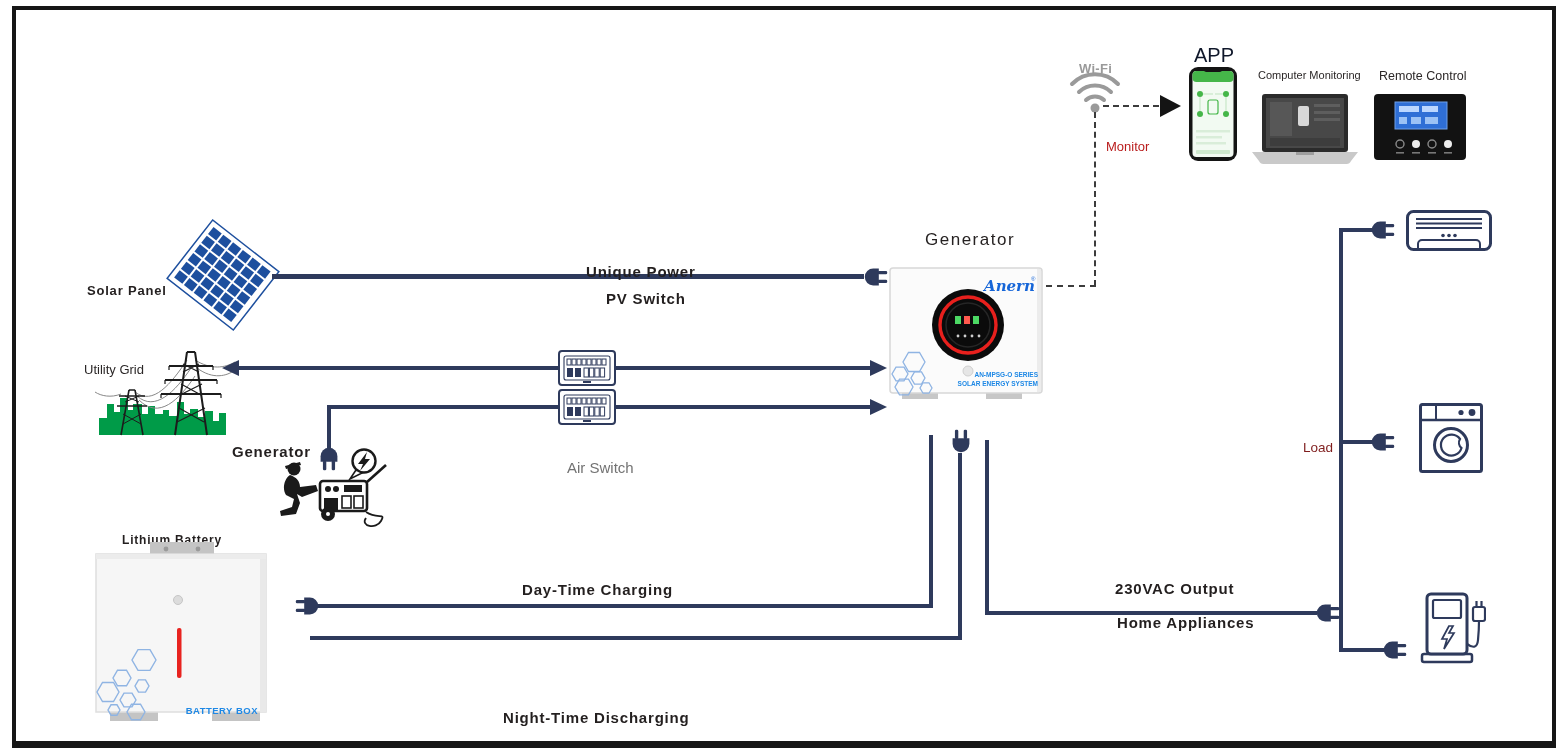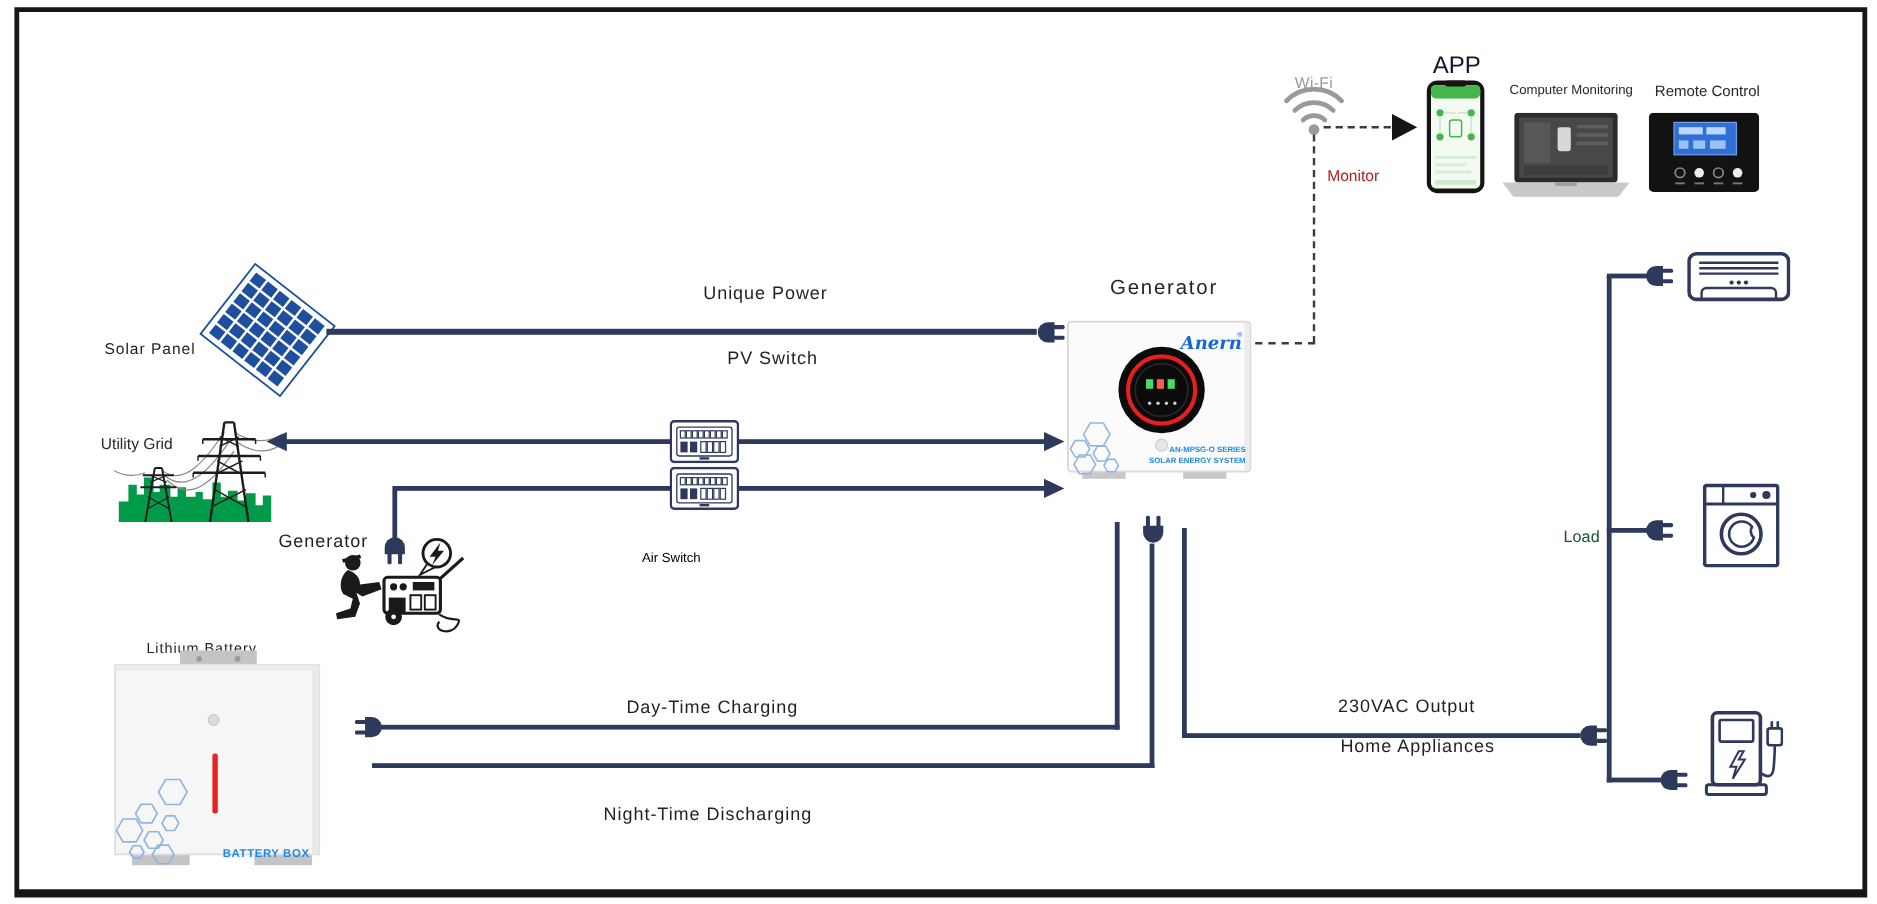--- a/index.html
+++ b/index.html
@@ -1,21 +1,21 @@
 <!DOCTYPE html>
 <html><head>
 <meta charset="utf-8">
 <style>
   html,body{margin:0;padding:0;background:#fff;}
   #canvas{position:relative;width:1564px;height:753px;background:#fff;overflow:hidden;
           font-family:"Liberation Sans",sans-serif;}
   .abs{position:absolute;}
   .frame{left:12px;top:6px;width:1536px;height:731px;border:4px solid #161616;border-bottom-width:7px;}
   .lbl{position:absolute;white-space:nowrap;color:#2b2727;font-size:13px;}
-  .b{font-weight:400;letter-spacing:.8px;color:#231f1f;}
+  .b{font-weight:700;letter-spacing:.8px;color:#231f1f;}
   .big{font-size:15px;}
   .hl{position:absolute;background:#2e3a5c;height:4px;}
   .vl{position:absolute;background:#2e3a5c;width:4px;}
   .arr-r{position:absolute;width:0;height:0;border-top:8px solid transparent;border-bottom:8px solid transparent;border-left:17px solid #2e3a5c;}
   .arr-l{position:absolute;width:0;height:0;border-top:8px solid transparent;border-bottom:8px solid transparent;border-right:17px solid #2e3a5c;}
   .plug{position:absolute;width:28px;height:22px;}
   .plug svg{display:block;width:28px;height:22px;}
   .rot90{transform:rotate(90deg);}
   .rot-90{transform:rotate(-90deg);}
   .flip{transform:scaleX(-1);}
@@ -246,21 +246,21 @@
   </svg>
 
   <div class="hl" style="left:272px;top:274px;width:592px;height:5px"></div>
   <div class="plug" style="left:862px;top:266px">
     <svg viewBox="0 0 30 22">
         <path d="M3,11 a9,9 0 0 1 9,-9 h6 v18 h-6 a9,9 0 0 1 -9,-9 z" fill="#2e3a5c"></path>
         <rect x="17" y="4.5" width="10" height="3.6" rx="1.4" fill="#2e3a5c"></rect>
         <rect x="17" y="13.9" width="10" height="3.6" rx="1.4" fill="#2e3a5c"></rect>
       </svg>
   </div>
-  <div class="lbl b big" style="left:586px;top:236px">Unique Power</div>
+  <div class="lbl b big" style="left:586px;top:263px">Unique Power</div>
   <div class="lbl b big" style="left:606px;top:290px">PV Switch</div>
 
   <div class="hl" style="left:238px;top:366px;width:636px"></div>
   <div class="arr-l" style="left:222px;top:360px"></div>
   <div class="arr-r" style="left:870px;top:360px"></div>
 
   <div class="hl" style="left:330px;top:405px;width:544px"></div>
   <div class="arr-r" style="left:870px;top:399px"></div>
   <div class="vl" style="left:327px;top:405px;height:44px"></div>
   <div class="plug rot90" style="left:315px;top:448px">
@@ -306,21 +306,21 @@
         <rect x="34" y="9" width="4" height="6"></rect>
         <rect x="39" y="9" width="4" height="6"></rect>
         <rect x="44" y="9" width="4" height="6"></rect>
       <rect x="26" y="18" width="4.4" height="9"></rect>
         <rect x="31.4" y="18" width="4.4" height="9"></rect>
         <rect x="36.8" y="18" width="4.4" height="9"></rect>
         <rect x="42.2" y="18" width="4.4" height="9"></rect>
     </g>
     <rect x="25" y="31" width="8" height="2" fill="#2e3a5c"></rect>
   </svg>
-  <div class="lbl" style="left:535px;top:459px;font-size:11px;color:#000000">Air Switch</div>
+  <div class="lbl" style="left:567px;top:459px;font-size:15px;color:#737373">Air Switch</div>
 
   <div class="vl" style="left:929px;top:435px;height:173px"></div>
   <div class="vl" style="left:958px;top:453px;height:187px"></div>
   <div class="vl" style="left:985px;top:440px;height:175px"></div>
   <div class="plug rot-90" style="left:947px;top:430px">
     <svg viewBox="0 0 30 22">
         <path d="M3,11 a9,9 0 0 1 9,-9 h6 v18 h-6 a9,9 0 0 1 -9,-9 z" fill="#2e3a5c"></path>
         <rect x="17" y="4.5" width="10" height="3.6" rx="1.4" fill="#2e3a5c"></rect>
         <rect x="17" y="13.9" width="10" height="3.6" rx="1.4" fill="#2e3a5c"></rect>
       </svg>
@@ -330,21 +330,21 @@
   <div class="plug flip" style="left:293px;top:595px">
     <svg viewBox="0 0 30 22">
         <path d="M3,11 a9,9 0 0 1 9,-9 h6 v18 h-6 a9,9 0 0 1 -9,-9 z" fill="#2e3a5c"></path>
         <rect x="17" y="4.5" width="10" height="3.6" rx="1.4" fill="#2e3a5c"></rect>
         <rect x="17" y="13.9" width="10" height="3.6" rx="1.4" fill="#2e3a5c"></rect>
       </svg>
   </div>
   <div class="lbl b big" style="left:522px;top:581px">Day-Time Charging</div>
 
   <div class="hl" style="left:310px;top:636px;width:652px"></div>
-  <div class="lbl b big" style="left:503px;top:670px">Night-Time Discharging</div>
+  <div class="lbl b big" style="left:503px;top:709px">Night-Time Discharging</div>
 
   <div class="hl" style="left:985px;top:611px;width:332px"></div>
   <div class="plug" style="left:1314px;top:602px">
     <svg viewBox="0 0 30 22">
         <path d="M3,11 a9,9 0 0 1 9,-9 h6 v18 h-6 a9,9 0 0 1 -9,-9 z" fill="#2e3a5c"></path>
         <rect x="17" y="4.5" width="10" height="3.6" rx="1.4" fill="#2e3a5c"></rect>
         <rect x="17" y="13.9" width="10" height="3.6" rx="1.4" fill="#2e3a5c"></rect>
       </svg>
   </div>
   <div class="lbl b big" style="left:1115px;top:580px">230VAC Output</div>
@@ -368,21 +368,21 @@
         <rect x="17" y="13.9" width="10" height="3.6" rx="1.4" fill="#2e3a5c"></rect>
       </svg>
   </div>
   <div class="plug" style="left:1381px;top:639px">
     <svg viewBox="0 0 30 22">
         <path d="M3,11 a9,9 0 0 1 9,-9 h6 v18 h-6 a9,9 0 0 1 -9,-9 z" fill="#2e3a5c"></path>
         <rect x="17" y="4.5" width="10" height="3.6" rx="1.4" fill="#2e3a5c"></rect>
         <rect x="17" y="13.9" width="10" height="3.6" rx="1.4" fill="#2e3a5c"></rect>
       </svg>
   </div>
-  <div class="lbl" style="left:1303px;top:440px;font-size:13.5px;color:#14532d">Load</div>
+  <div class="lbl" style="left:1303px;top:440px;font-size:13.5px;color:#7f1d1d">Load</div>
 
   <svg class="abs" style="left:1406px;top:210px" width="86" height="46" viewBox="0 0 86 46">
     <rect x="1.5" y="1.5" width="83" height="38" rx="6" fill="#fff" stroke="#2e3a5c" stroke-width="3"></rect>
     <path d="M10,9 h66 M10,13.5 h66 M10,18 h66" stroke="#2e3a5c" stroke-width="2" fill="none"></path>
     <circle cx="37" cy="25.5" r="1.8" fill="#2e3a5c"></circle>
       <circle cx="43" cy="25.5" r="1.8" fill="#2e3a5c"></circle>
       <circle cx="49" cy="25.5" r="1.8" fill="#2e3a5c"></circle>
     <path d="M12,39 v-5 a4,4 0 0 1 4,-4 h54 a4,4 0 0 1 4,4 v5" fill="none" stroke="#2e3a5c" stroke-width="2"></path>
   </svg>
   <svg class="abs" style="left:1419px;top:403px" width="64" height="70" viewBox="0 0 64 70">

